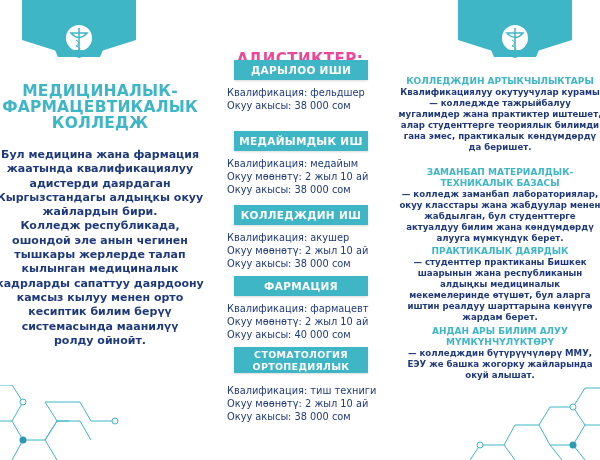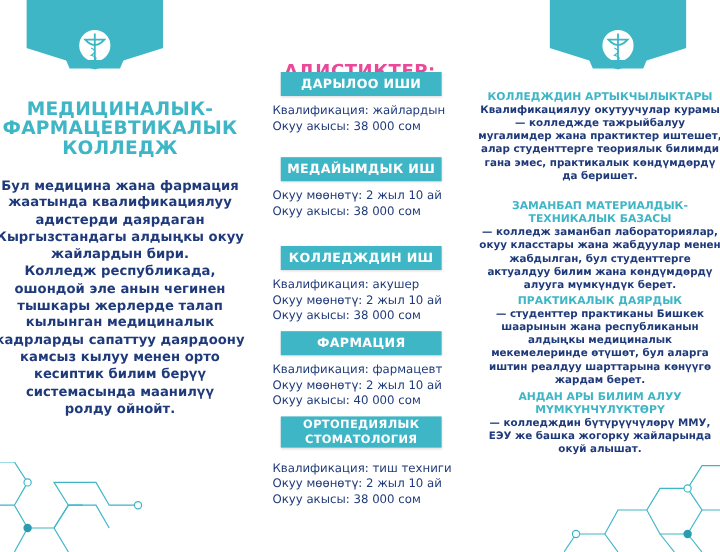--- a/index.html
+++ b/index.html
@@ -81,47 +81,48 @@
     <circle cx="23" cy="55" r="3.5" fill="#2a9bb0"></circle>
     <circle cx="115" cy="36" r="3" fill="#fff" stroke="#3fb6c6"></circle>
   </svg>
 </div>
 
 <div class="panel mid">
   <div class="spec-heading">АДИСТИКТЕР:</div>
 
   <div class="pill" style="top:60px">ДАРЫЛОО ИШИ</div>
   <div class="spec-info" style="top:86px">
-    <div>Квалификация: жайлардын</div>
+    <div>Квалификация: фельдшер</div>
     <div>Окуу акысы: 38 000 сом</div>
   </div>
 
   <div class="pill" style="top:131px">МЕДАЙЫМДЫК ИШ</div>
   <div class="spec-info" style="top:157px">
+    <div>Квалификация: медайым</div>
     <div>Окуу мөөнөтү: 2 жыл 10 ай</div>
     <div>Окуу акысы: 38 000 сом</div>
   </div>
 
   <div class="pill" style="top:205px">КОЛЛЕДЖДИН ИШ</div>
   <div class="spec-info" style="top:231px">
     <div>Квалификация: акушер</div>
     <div>Окуу мөөнөтү: 2 жыл 10 ай</div>
     <div>Окуу акысы: 38 000 сом</div>
   </div>
 
   <div class="pill" style="top:276px">ФАРМАЦИЯ</div>
   <div class="spec-info" style="top:302px">
     <div>Квалификация: фармацевт</div>
     <div>Окуу мөөнөтү: 2 жыл 10 ай</div>
     <div>Окуу акысы: 40 000 сом</div>
   </div>
 
   <div class="pill two" style="top:347px">
+    <div>СТОМАТОЛОГИЯ</div>
     <div>ОРТОПЕДИЯЛЫК</div>
-    <div>СТОМАТОЛОГИЯ</div>
   </div>
   <div class="spec-info" style="top:384px">
     <div>Квалификация: тиш техниги</div>
     <div>Окуу мөөнөтү: 2 жыл 10 ай</div>
     <div>Окуу акысы: 38 000 сом</div>
   </div>
 </div>
 
 <div class="panel right">
   <svg class="banner" viewBox="0 0 114 62">

